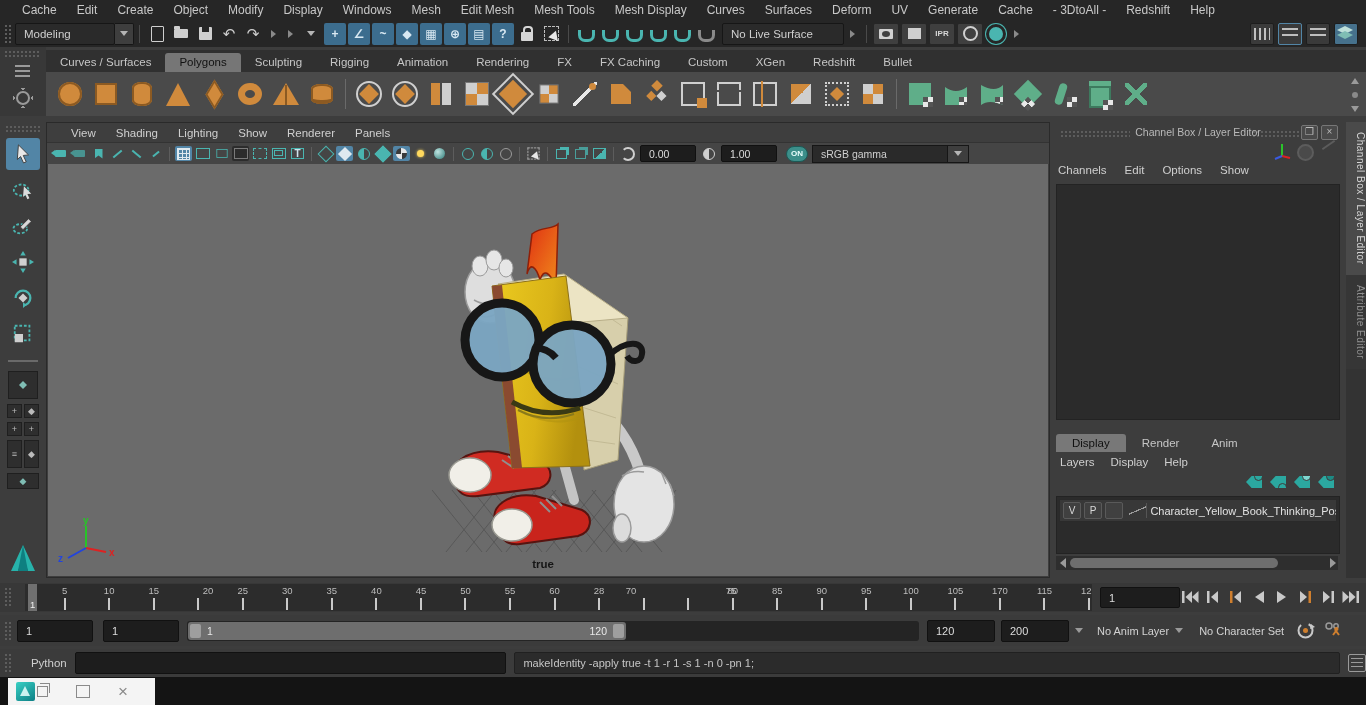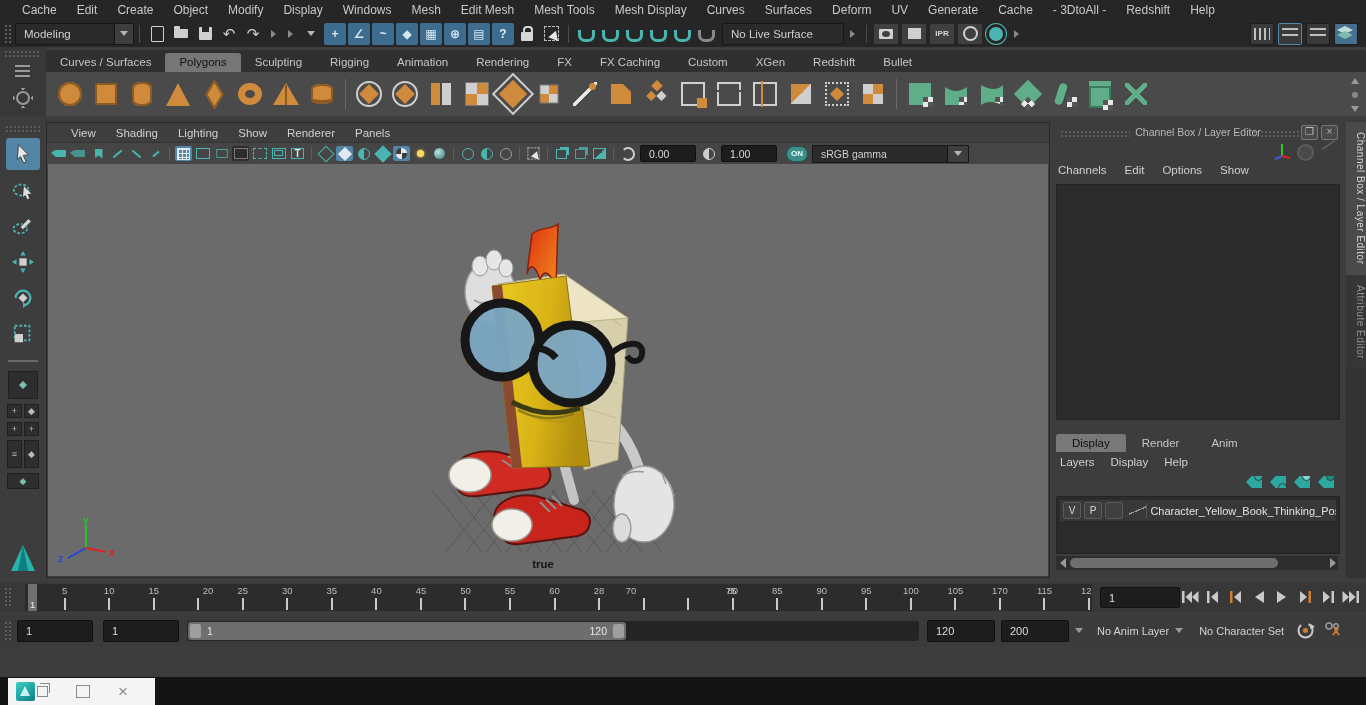--- a/index.html
+++ b/index.html
@@ -990,20 +990,27 @@
       <circle cx="9.5" cy="9.5" r="2.5" fill="#cf7f2e"></circle>
     </svg>
     <svg width="20" height="19" viewBox="0 0 20 19" style="margin-left:8px;">
       <circle cx="6" cy="5" r="3" fill="none" stroke="#9a9a9a" stroke-width="1.5"></circle>
       <circle cx="13" cy="5" r="2.2" fill="none" stroke="#9a9a9a" stroke-width="1.5"></circle>
       <circle cx="13.5" cy="8" r="2" fill="#cf7f2e"></circle>
       <path d="M13 10 L10 14 M13 10 L16 14 M12.5 10 L12.5 7" stroke="#cf7f2e" stroke-width="2" fill="none"></path>
     </svg>
   </div>
 
+  <div id="cmd-row" class="abs">
+    <div class="grip vgrip" style="height:20px;margin-left:4px;"></div>
+    <div id="cmd-label">Python</div>
+    <input id="cmd-input" value="" style="">
+    <div id="cmd-result">makeIdentity -apply true -t 1 -r 1 -s 1 -n 0 -pn 1;</div>
+    <div id="cmd-se"></div>
+  </div>
 
   <div id="bottom-strip" class="abs">
     <div id="win-frag">
       <div class="wf-ic maya-mini"></div>
       <div class="wf-restore"></div>
       <div class="wf-max"></div>
       <div class="wf-close">×</div>
     </div>
   </div>
 

